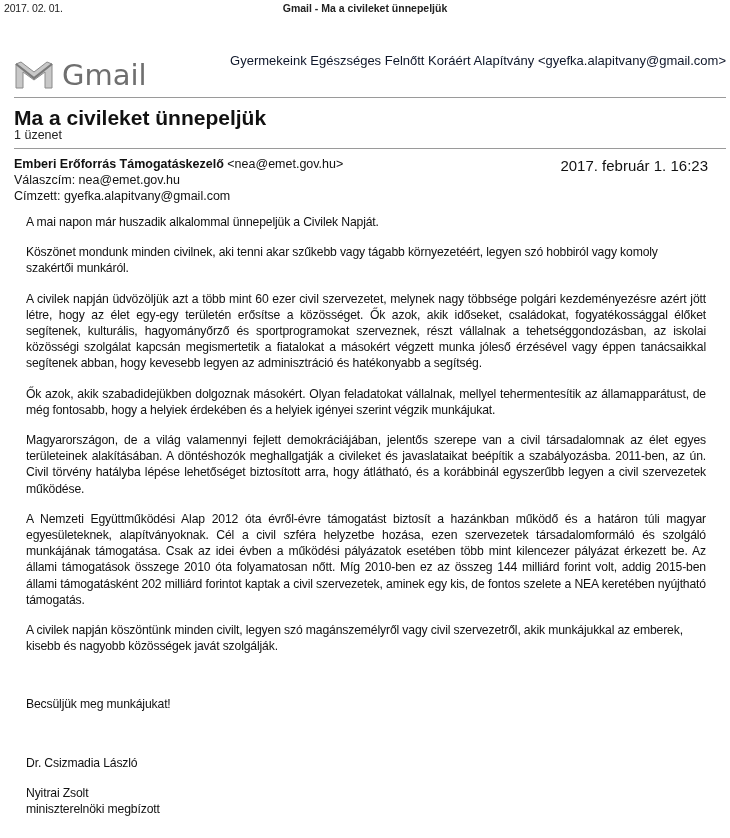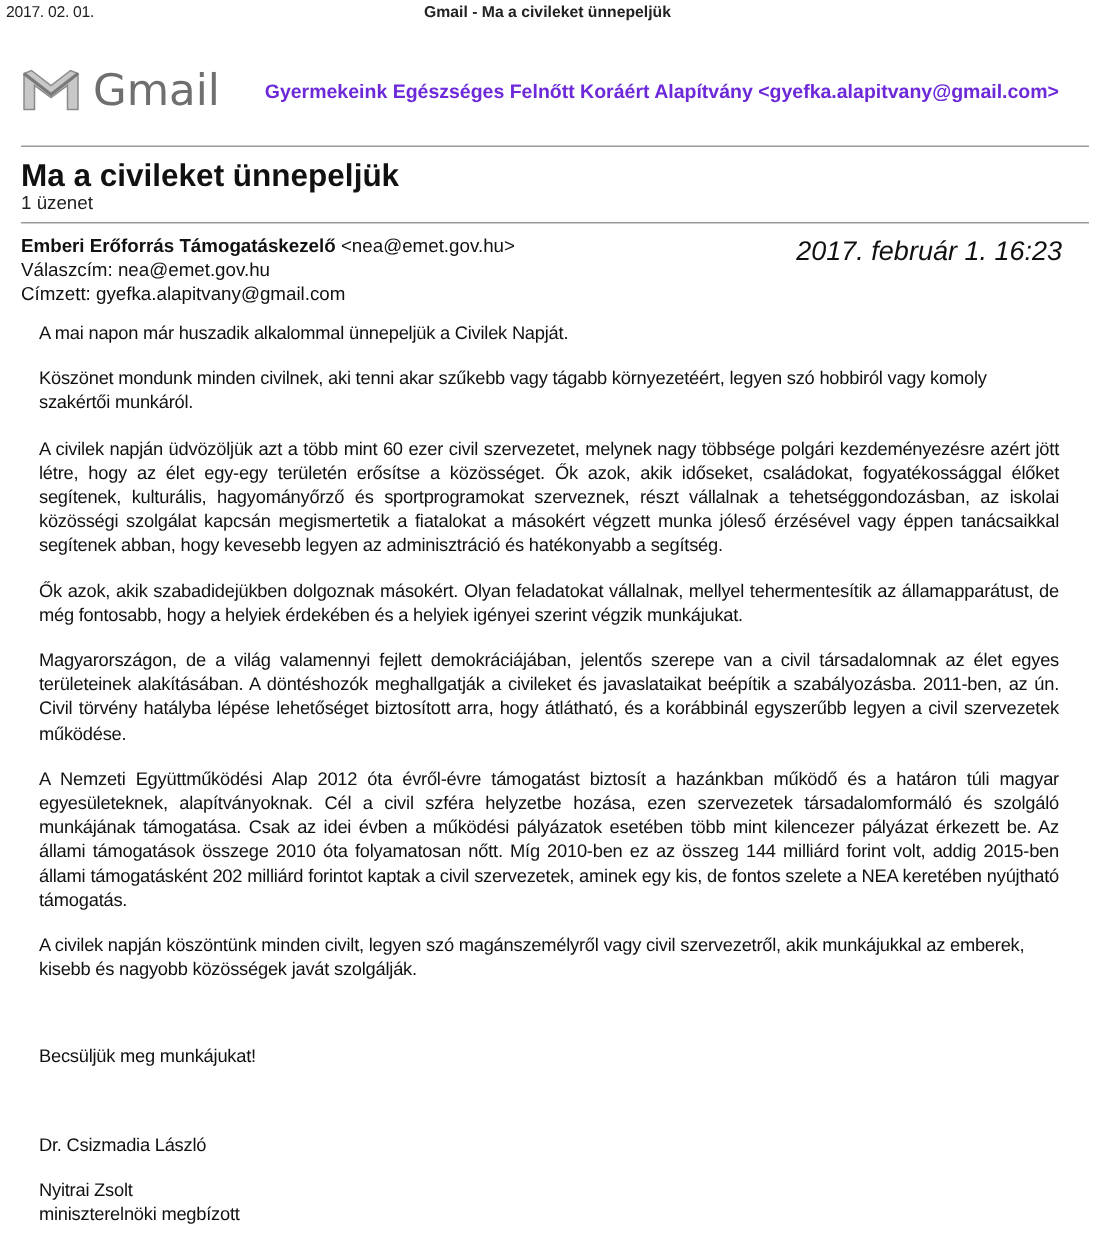--- a/index.html
+++ b/index.html
@@ -1,29 +1,29 @@
 <!DOCTYPE html>
 <html><head>
   <meta charset="utf-8">
   <style>
     html, body { margin: 0; padding: 0; background: #fff; }
     body { width: 730px; height: 838px; position: relative; overflow: hidden; color: #111; font-family: "Liberation Sans", sans-serif; }
     .print-header { position: absolute; top: 2px; left: 0; width: 730px; height: 14px; font-size: 10.5px; color: #222; }
     .print-header .date { position: absolute; left: 4px; top: 0; letter-spacing: -0.2px; }
     .print-header .title { position: absolute; left: 0; right: 0; text-align: center; top: 0; font-weight: bold; }
-    .brand { position: absolute; left: 14px; top: 43px; height: 34px; display: flex; align-items: center; }
+    .brand { position: absolute; left: 14px; top: 58px; height: 34px; display: flex; align-items: center; }
     .brand svg { display: block; }
     .brand .wordmark { font-size: 29px; color: #6f6f6f; margin-left: 8px; letter-spacing: 0px; font-family: "DejaVu Sans", sans-serif; font-weight: normal; }
-    .account { position: absolute; right: 24px; top: 53px; font-size: 13px; font-weight: bold; color: #6d28d9; white-space: nowrap; }
+    .account { position: absolute; right: 4px; top: 53px; font-size: 13px; font-weight: normal; color: #0f172a; white-space: nowrap; }
     .rule { position: absolute; left: 14px; right: 4px; height: 1px; background: #9a9a9a; }
     .subject { position: absolute; left: 14px; top: 106px; font-size: 21px; font-weight: bold; color: #111; }
     .count { position: absolute; left: 14px; top: 128px; font-size: 12.5px; color: #222; }
     .from { position: absolute; left: 14px; top: 157px; font-size: 12.5px; color: #111; }
     .from b { font-weight: bold; }
-    .sent { position: absolute; right: 22px; top: 157px; font-size: 18px; color: #111; font-style: italic; }
+    .sent { position: absolute; right: 22px; top: 157px; font-size: 15px; color: #111; }
     .reply { position: absolute; left: 14px; top: 173px; font-size: 12.5px; color: #111; }
     .to { position: absolute; left: 14px; top: 189px; font-size: 12.5px; color: #111; }
     .body { position: absolute; left: 26px; top: 214px; width: 680px; font-family: "Liberation Sans", sans-serif; font-size: 12.2px; line-height: 16.2px; color: #111; letter-spacing: -0.15px; }
     .body p { margin: 0 0 14px 0; }
     .body p.j { text-align: justify; }
     .body .gap-lg { margin-bottom: 42px; }
     .sig { margin: 0 0 14px 0; }
     .sig div { line-height: 16px; }
   </style>
 </head>

